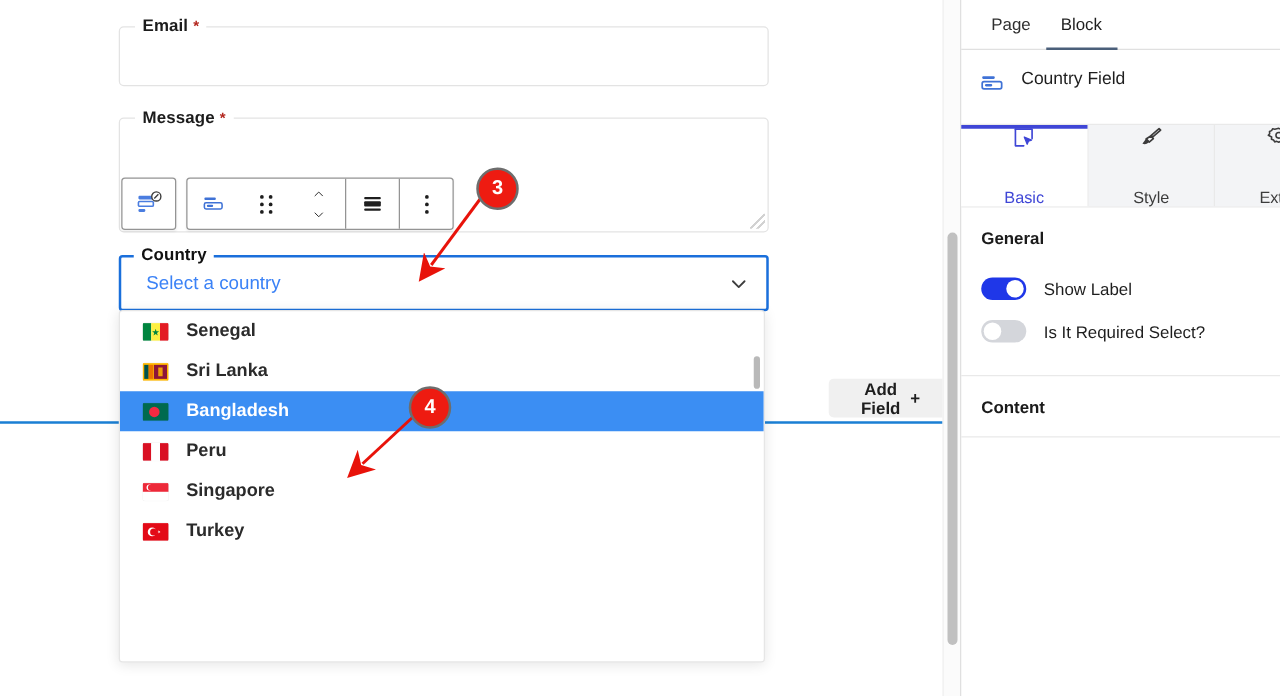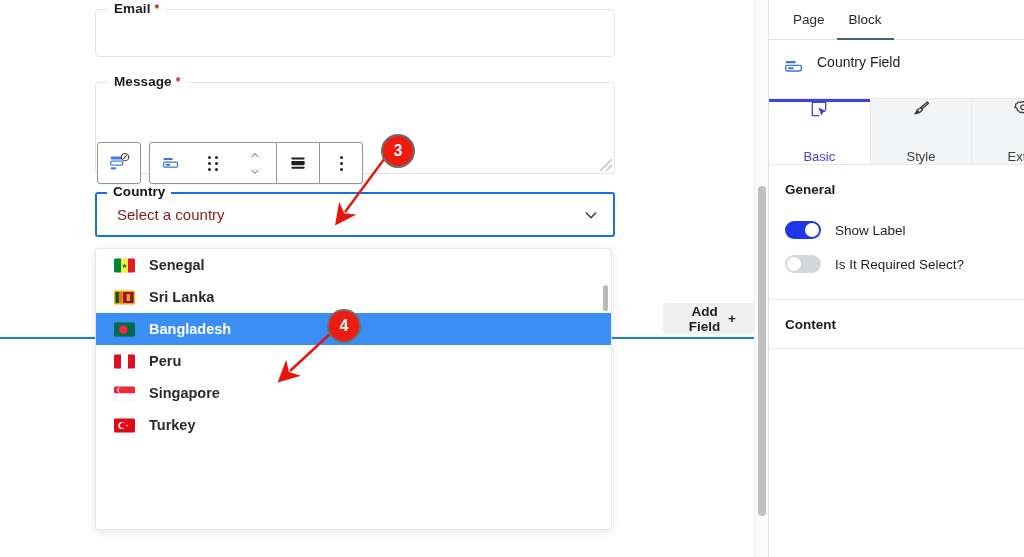--- a/index.html
+++ b/index.html
@@ -18,21 +18,21 @@
     position:absolute; left:0; top:0; width:760px; height:557px;
     background:#ffffff; overflow:hidden;
   }
 
   
   .insert-line {
     position:absolute; left:0; top:337px; width:760px; height:2px;
     background:#1a7fd4;
   }
 
-  .form-wrap { position:absolute; left:95px; top:0px; width:520px; }
+  .form-wrap { position:absolute; left:95px; top:12px; width:520px; }
 
   
   .field {
     position:relative;
     border:1px solid #e3e3e3;
     border-radius:4px;
     background:#fff;
   }
   .field > .legend {
     position:absolute; top:-9px; left:12px;
@@ -60,21 +60,21 @@
     border:2px solid #1a6fdb;
     border-radius:3px;
     background:#fff;
   }
   #country-field > .legend { color:#111; top:-10px; left:10px; }
   .country-inner {
     height:100%; display:flex; align-items:center;
     padding:0 14px 0 20px;
   }
   .placeholder-text {
-    flex:1; color:#7f1d1d; font-size:15px;
+    flex:1; color:#3b82f6; font-size:15px;
   }
   .chev {
     width:16px; height:16px; color:#3d3d3d;
   }
 
   
   #block-toolbar {
     position:absolute; left:97px; top:142px;
     display:flex; align-items:stretch; gap:8px;
     z-index:30;

